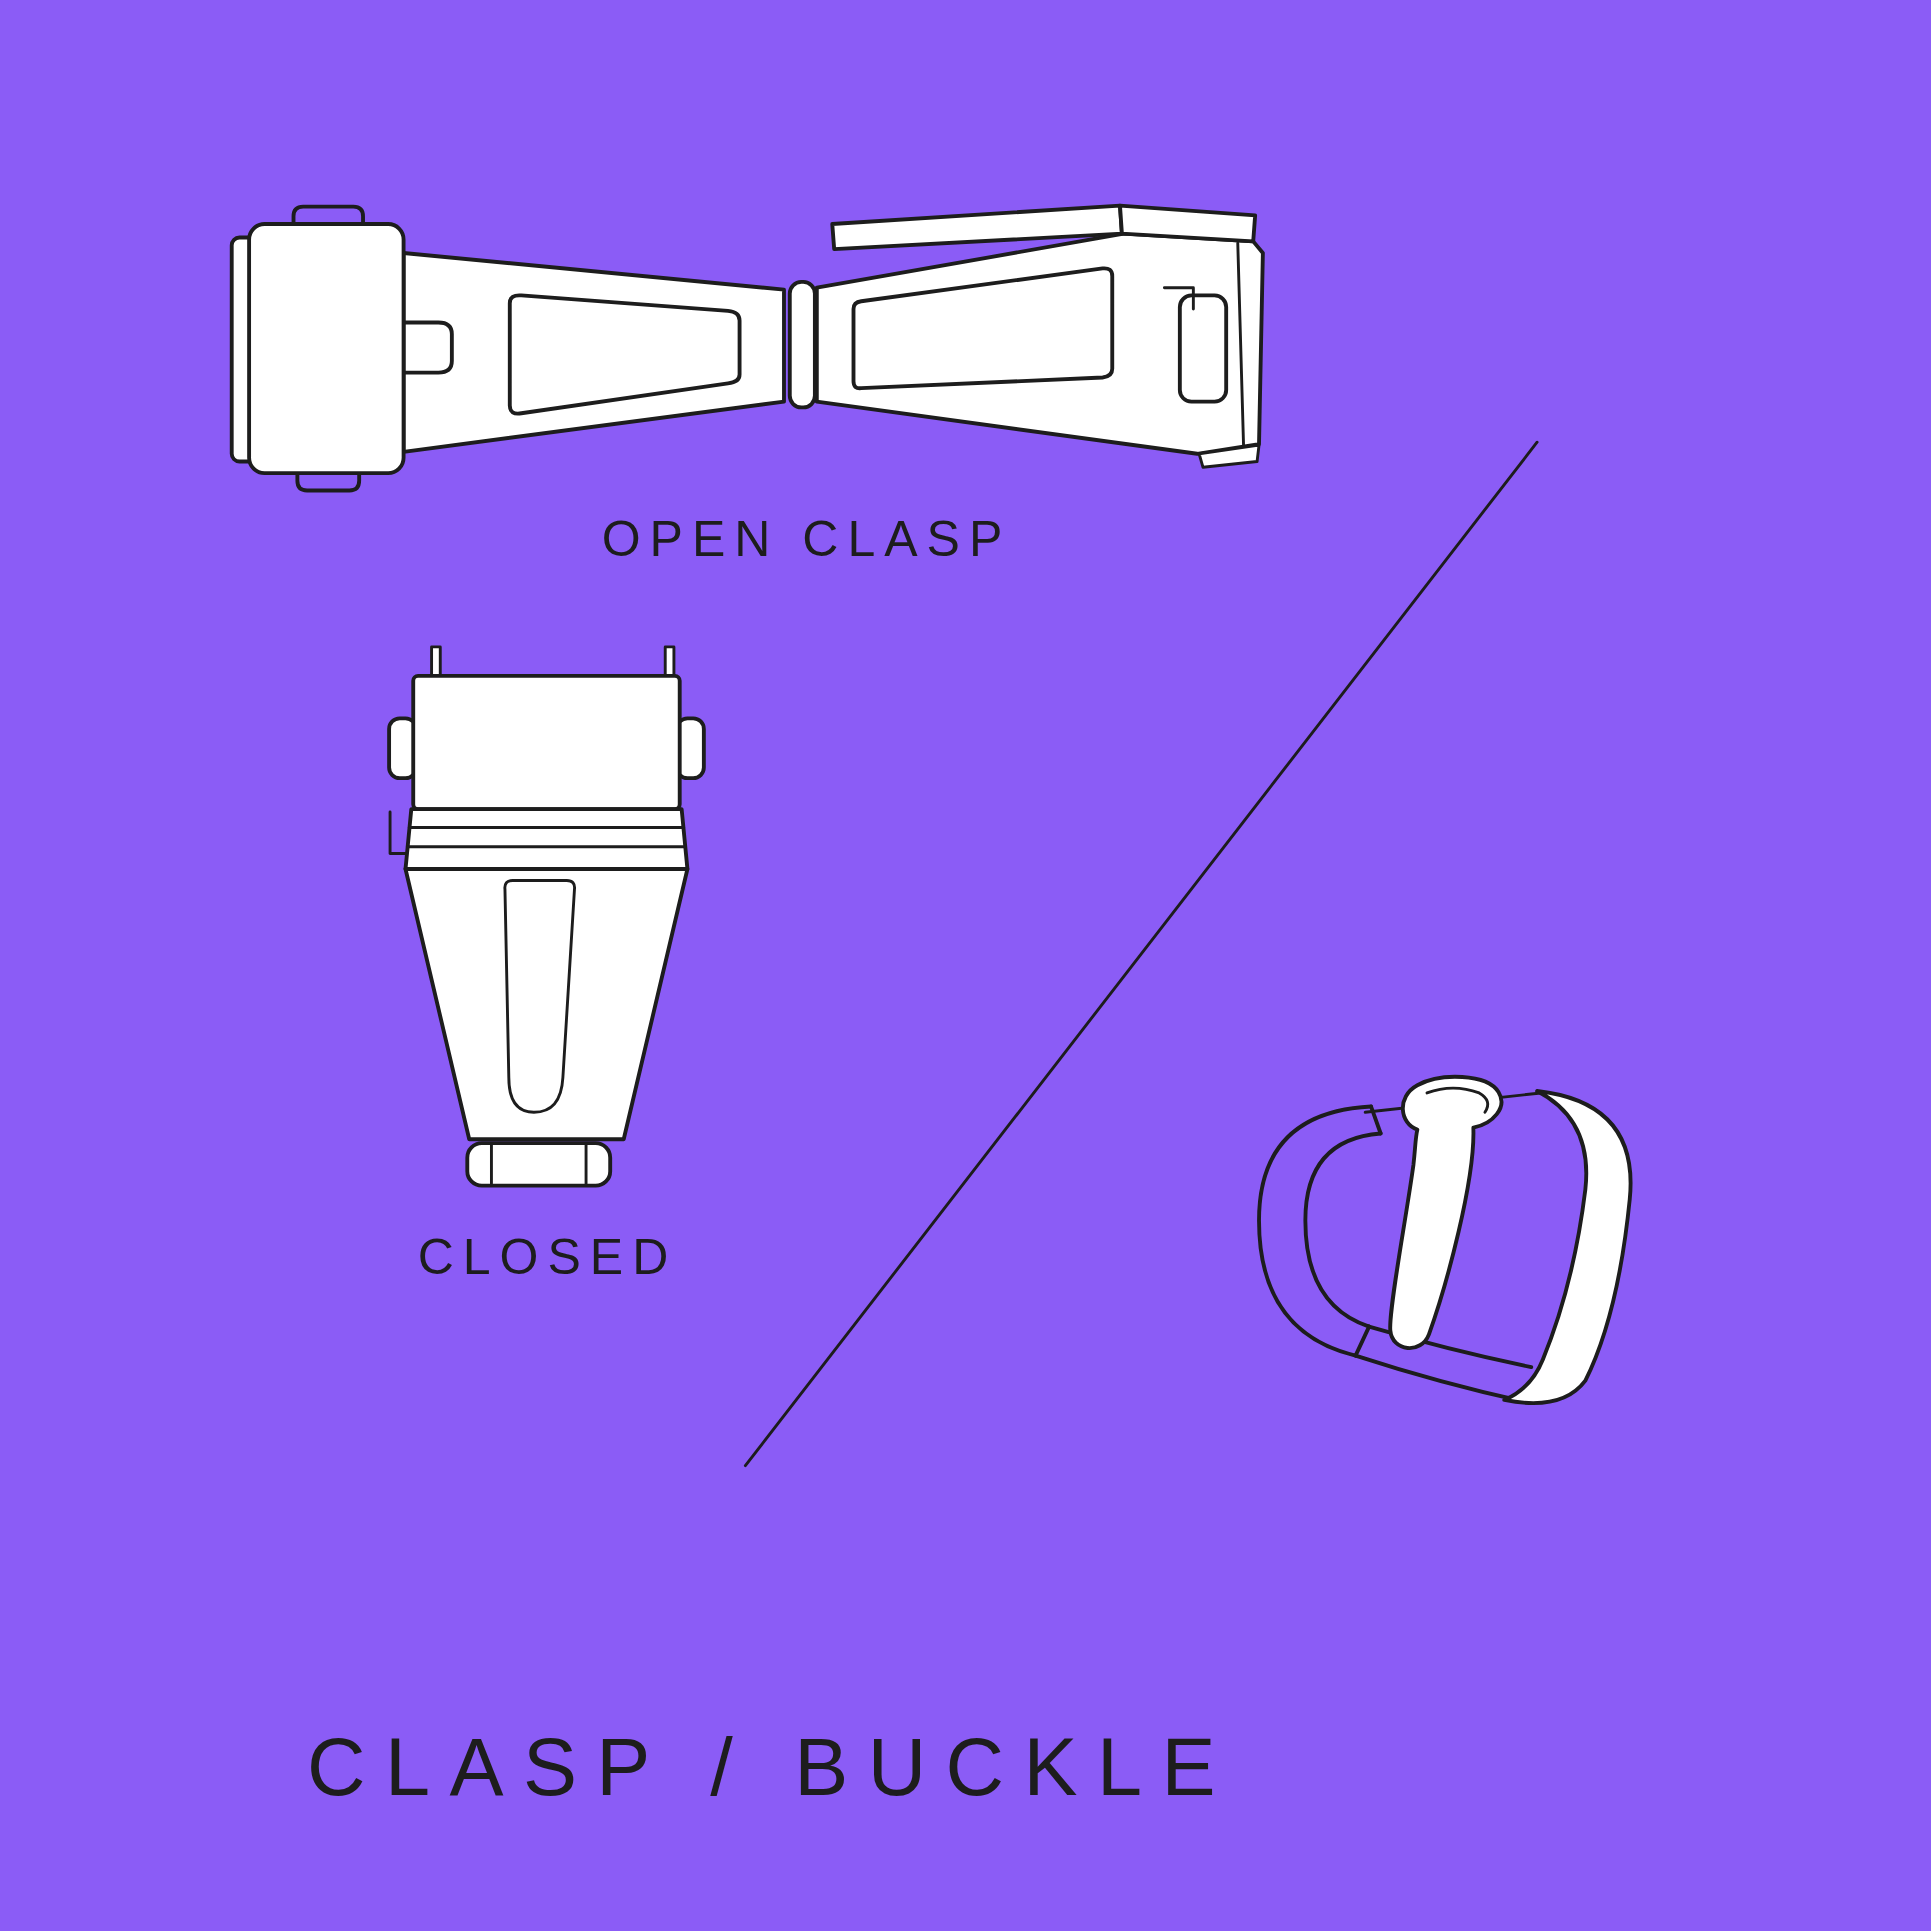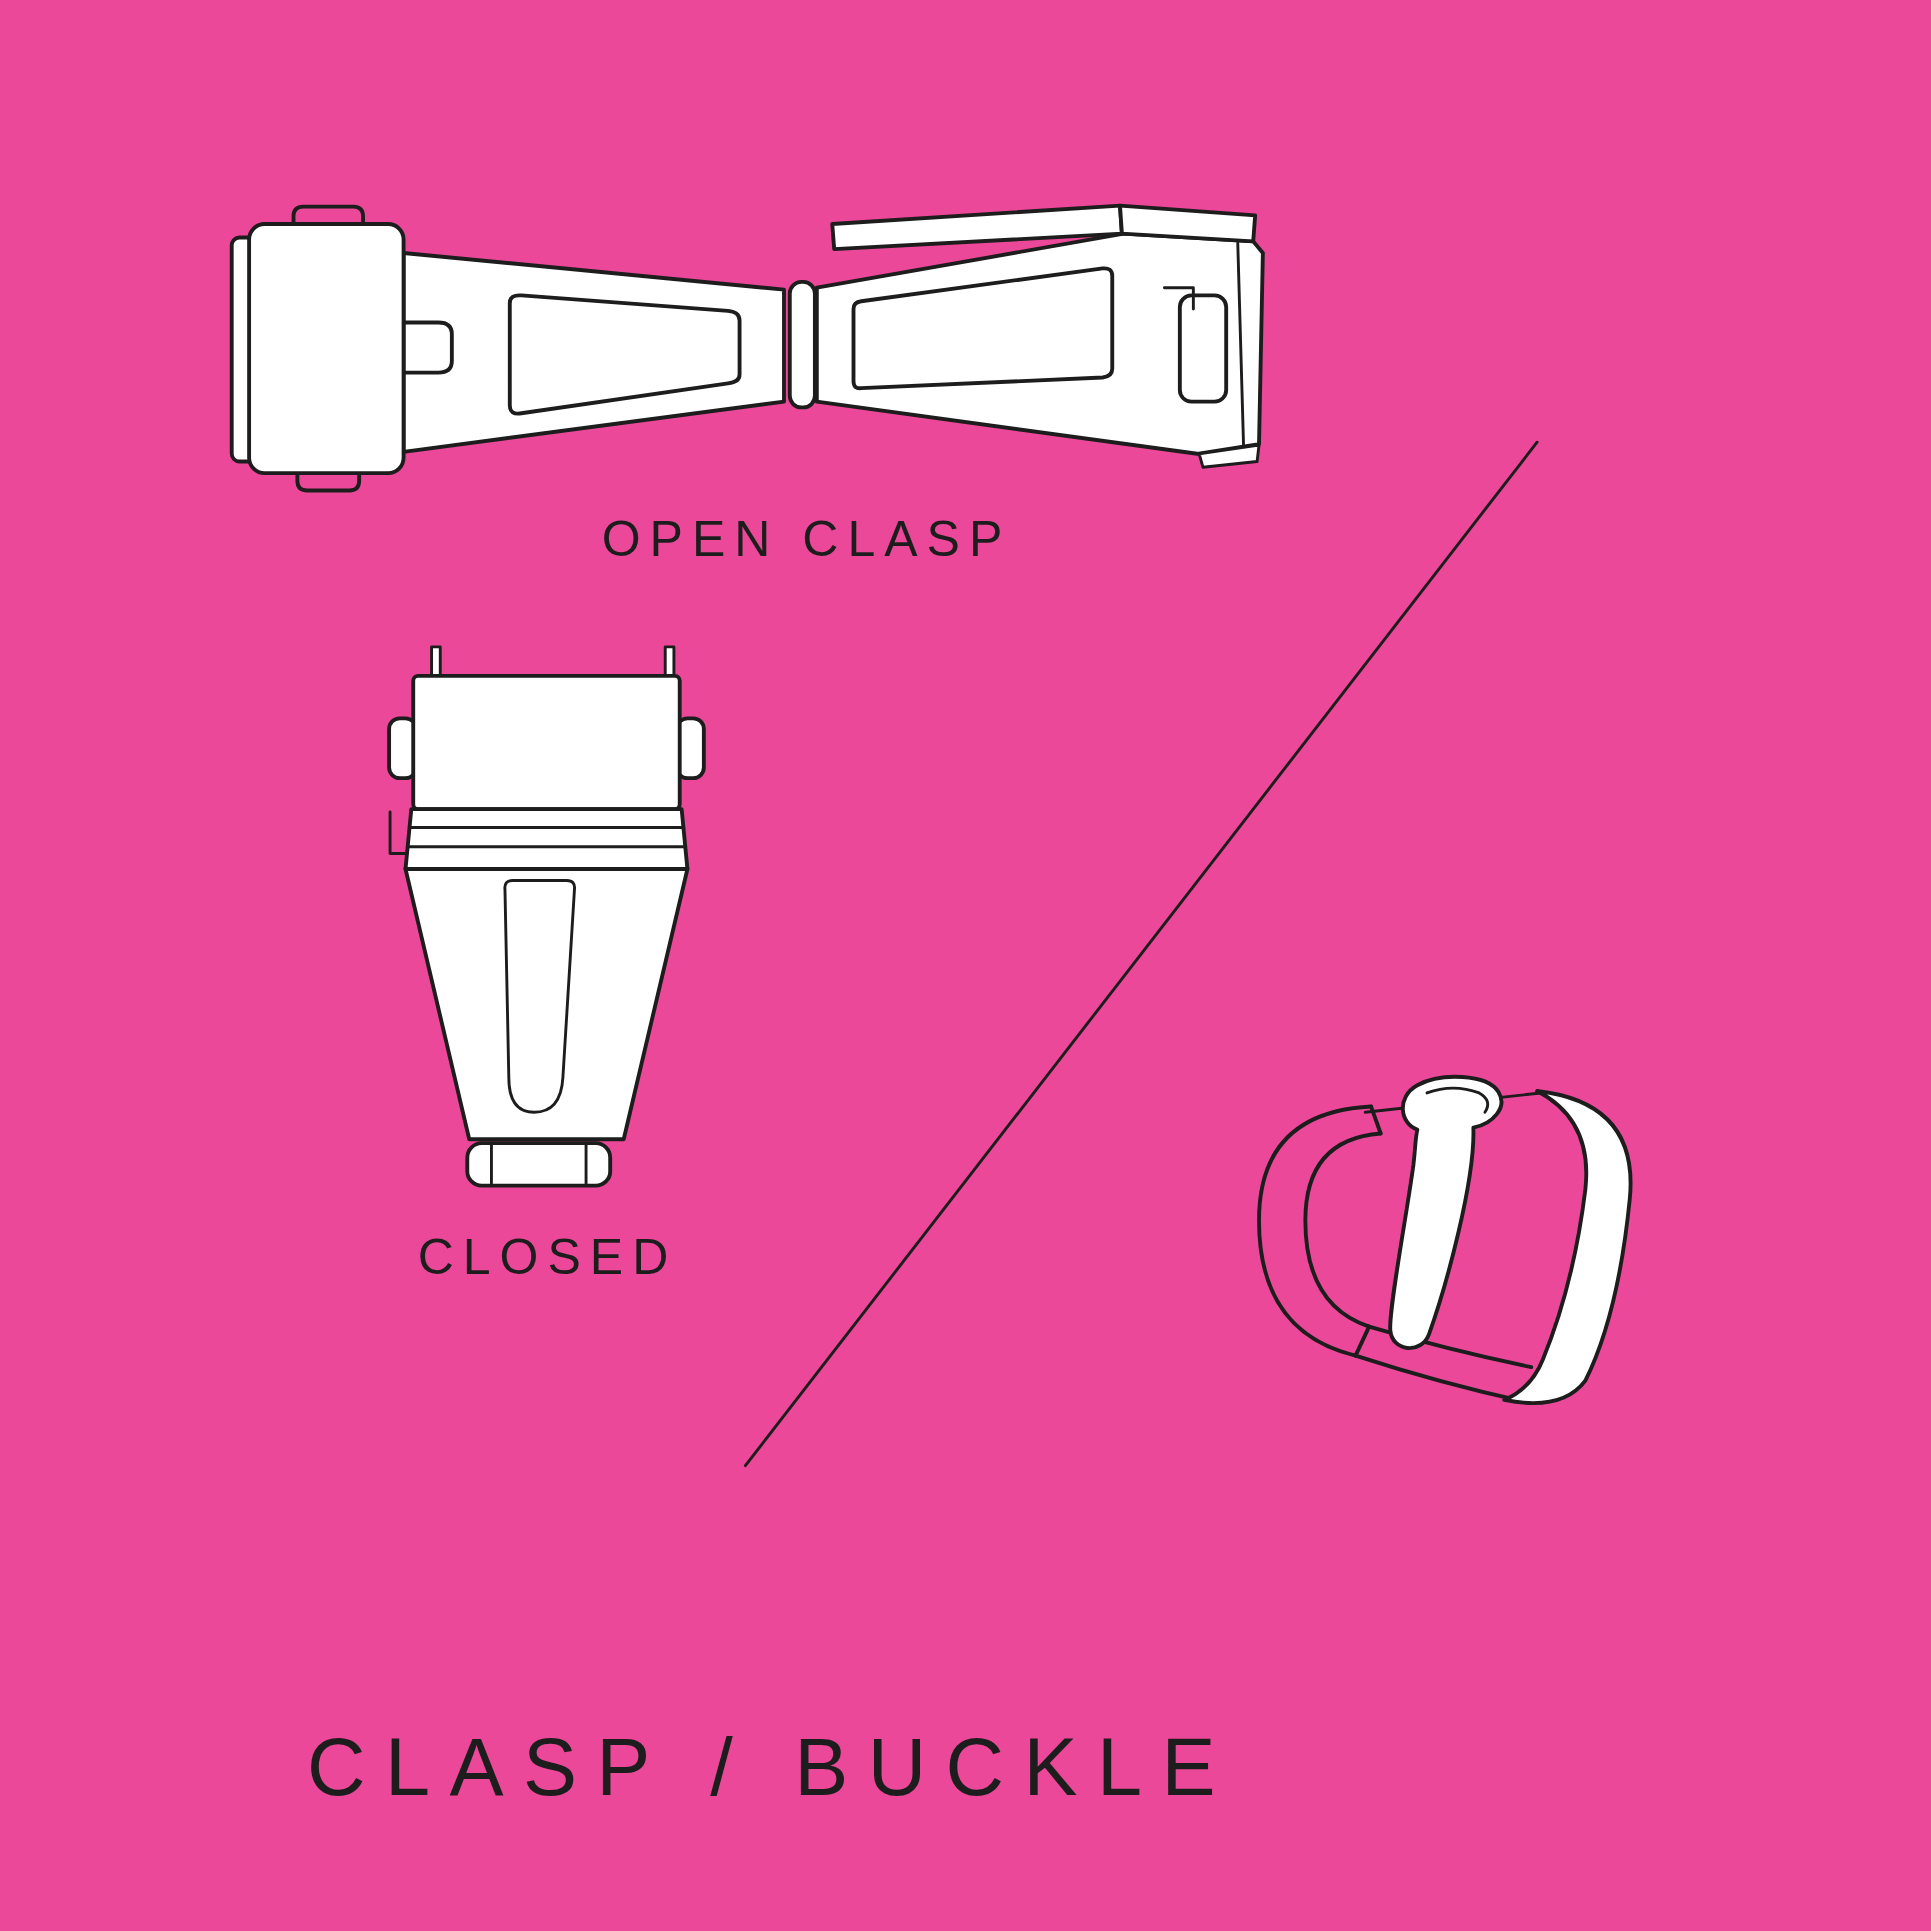--- a/index.html
+++ b/index.html
@@ -4,21 +4,21 @@
 <style>
   html, body {
     margin: 0;
     padding: 0;
     background: #ffffff;
   }
   .canvas {
     position: relative;
     width: 1931px;
     height: 1931px;
-    background: #ec4899;
+    background: #8b5cf6;
     overflow: hidden;
     font-family: "Liberation Sans", sans-serif;
   }
   svg.art {
     position: absolute;
     left: 0;
     top: 0;
     width: 1931px;
     height: 1931px;
   }

